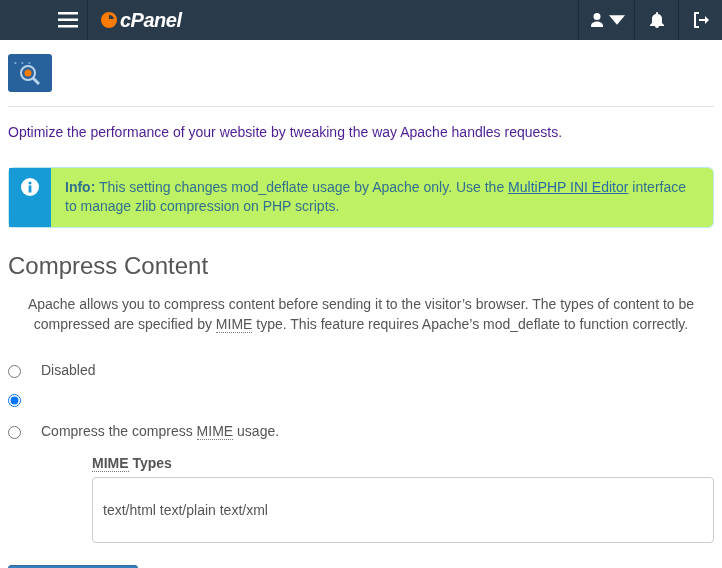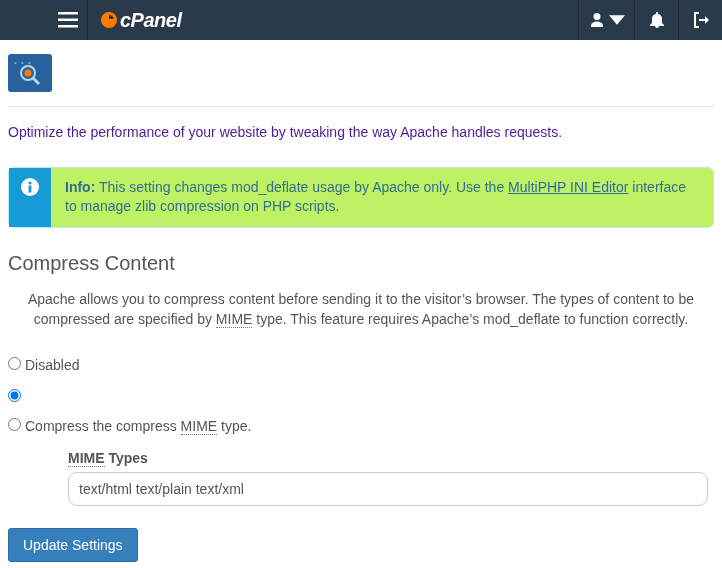--- a/index.html
+++ b/index.html
@@ -22,29 +22,29 @@
   .page-icon .dots { position:absolute; top:4px; left:6px; color:#7aa7d1; font-size:8px; letter-spacing:1px;}
   .page-icon svg { width: 24px; height: 24px; }
   h1.page-title { font-size: 30px; font-weight: 300; color: #555; }
   .desc { color: #4c1d95; margin-bottom: 24px; line-height: 1.4; }
   .callout { display: flex; border: 1px solid #bce8f1; background: #bef264; border-radius: 6px; margin-bottom: 24px; }
   .callout-icon { background: #179bd7; width: 42px; display: flex; align-items: flex-start; justify-content: center; padding-top: 10px; flex-shrink:0; }
   .callout-icon svg { width: 18px; height: 18px; fill: #fff; }
   .callout-body { padding: 10px 14px; color: #31708f; line-height: 1.4; }
   .callout-body a { color: #2a6ca2; text-decoration: underline; }
   .callout-body b { font-weight: bold; }
-  h2.section-title { font-size: 20px; font-weight: 300; color: #555; margin-bottom: 14px; }
+  h2.section-title { font-size: 24px; font-weight: 300; color: #555; margin-bottom: 14px; }
   .section-desc { color: #555; line-height: 1.45; margin-bottom: 28px; text-align: center; }
   .abbr { border-bottom: 1px dotted #777; }
-  .option { display: flex; align-items: flex-start; gap: 4px; margin-bottom: 16px; color:#555; }
+  .option { display: flex; align-items: flex-end; gap: 20px; margin-bottom: 16px; color:#555; }
   .option input[type=radio] { width: 13px; height: 13px; cursor:pointer; }
   .option label { cursor:pointer; }
-  .sub { margin-left: 60px; max-width: 640px; }
+  .sub { margin-left: 84px; max-width: 640px; }
   .sub-label { font-weight: bold; color: #555; margin-bottom: 6px; display:block; }
-  .text-input { width: 100%; padding: 8px 10px; border: 1px solid #ccc; border-radius: 9px; font-size: 14px; color:#555; }
+  .text-input { width: 100%; padding: 24px 10px; border: 1px solid #ccc; border-radius: 4px; font-size: 14px; color:#555; }
   .btn-primary { margin-top: 22px; background: #367fbd; color: #fff; border: 1px solid #2e6da4; padding: 8px 14px; border-radius: 3px; font-size: 14px; cursor: pointer; }
 </style>
 </head>
 <body>
 
 <div class="navbar">
   <div class="nav-left">
     <div class="hamburger">
       <svg viewBox="0 0 20 16">
           <rect width="20" height="2.5" fill="#fff"></rect>
@@ -122,21 +122,21 @@
     <label>Disabled</label>
   </div>
 
   <div class="option">
     <input type="radio" name="compress" checked="" style="">
   </div>
 
   <div class="option">
     <input type="radio" name="compress" style="">
     <label>
-      <span>Compress the compress </span><span class="abbr">MIME</span><span> type.</span>
+      <span>Compress the compress </span><span class="abbr">MIME</span><span> usage.</span>
     </label>
   </div>
 
   <div class="sub">
     <label class="sub-label">
       <span class="abbr">MIME</span><span> Types</span>
     </label>
     <input type="text" class="text-input" value="text/html text/plain text/xml" style="">
   </div>
 

